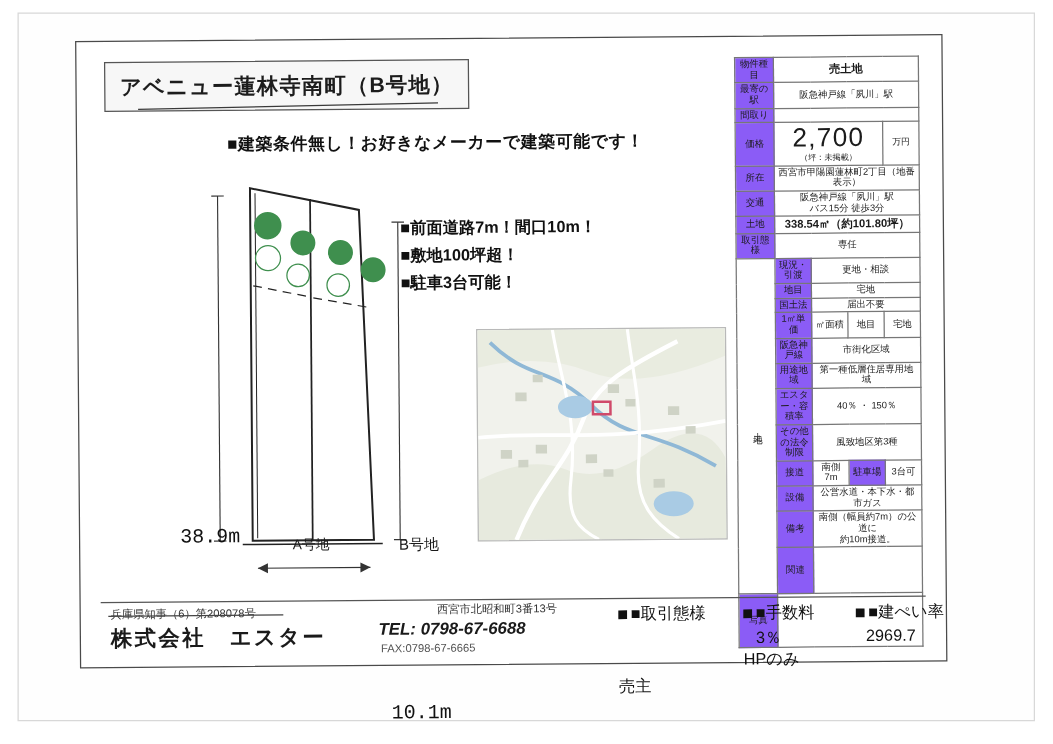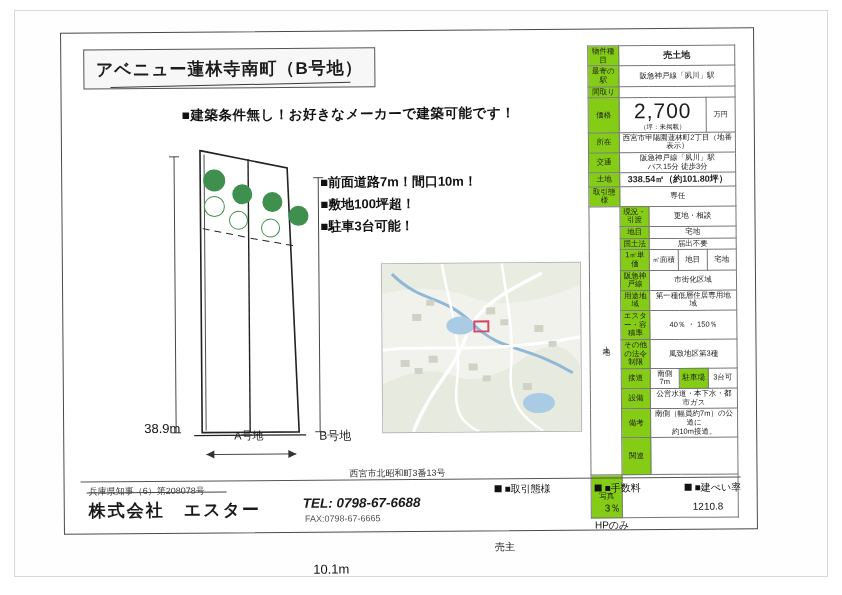--- a/index.html
+++ b/index.html
@@ -41,21 +41,21 @@
   }
   .bullets{
     position:absolute;left:258px;top:140px;font-size:13px;font-weight:bold;
     line-height:22px;color:#111;
   }
   .bullets div{white-space:nowrap;}
 
   
   .plot{position:absolute;left:60px;top:100px;width:240px;height:330px;}
   .plot svg{display:block;}
-  .dim{position:absolute;font-size:13px;color:#111;white-space:nowrap;}
+  .dim{position:absolute;font-size:16px;color:#111;white-space:nowrap;font-family:Liberation Mono, monospace;}
   .dim-left{left:20px;top:288px;}
   .dim-right{left:282px;top:278px;}
   .dim-bottom{left:188px;top:430px;}
   .lot-a{position:absolute;left:110px;top:296px;font-size:11px;white-space:nowrap;}
   .lot-b{position:absolute;left:195px;top:296px;font-size:12px;white-space:nowrap;}
   .north{position:absolute;left:288px;top:136px;width:26px;height:40px;}
 
   
   .map{
     position:absolute;left:318px;top:232px;width:198px;height:168px;
@@ -63,44 +63,44 @@
   }
   .map svg{display:block;}
 
   
   .spec{
     position:absolute;left:526px;top:16px;width:148px;
     border-collapse:collapse;font-size:7.5px;color:#1b1b1b;
     table-layout:fixed;
   }
   .spec td{border:0.8px solid #777;padding:1px 2px;line-height:1.15;vertical-align:middle;}
-  .spec .lbl{background:#84cc16;text-align:center;width:26px;font-size:7.5px;}
+  .spec .lbl{background:#8b5cf6;text-align:center;width:26px;font-size:7.5px;}
   .spec .val{text-align:center;}
   .spec .big{font-size:9px;font-weight:bold;}
   .price-row td{height:30px;}
   .price-main{font-size:21px;font-weight:normal;letter-spacing:1px;}
   .price-unit{font-size:7px;}
   .vert{
     writing-mode:vertical-rl;text-orientation:upright;letter-spacing:2px;
     font-size:7.5px;text-align:center;
   }
   .tiny{font-size:6.5px;}
 
   
   .footer-line{
     position:absolute;left:16px;top:448px;width:660px;height:1.2px;background:#555;
   }
   .lic{position:absolute;left:24px;top:452px;font-size:9px;color:#333;white-space:nowrap;}
   .lic-strike{position:absolute;left:22px;top:459px;width:140px;height:1px;background:#444;}
   .company{position:absolute;left:24px;top:466px;font-size:17px;font-weight:bold;letter-spacing:2px;white-space:nowrap;}
-  .addr{position:absolute;left:238px;top:436px;font-size:9px;white-space:nowrap;color:#333;padding-left:47px;}
+  .addr{position:absolute;left:238px;top:450px;font-size:9px;white-space:nowrap;color:#333;padding-left:47px;}
   .tel{position:absolute;left:238px;top:464px;font-size:13.5px;font-weight:bold;white-space:nowrap;font-style:italic;}
   .fax{position:absolute;left:240px;top:482px;font-size:9px;color:#555;white-space:nowrap;}
 
-  .f-col{position:absolute;font-size:10px;color:#111;}
+  .f-col{position:absolute;font-size:13px;color:#111;}
   .f1{left:430px;top:452px;}
   .f1b{left:430px;top:472px;margin-top:38px;}
   .f2{left:530px;top:452px;}
   .f2b{left:540px;top:472px;}
   .f3{left:620px;top:452px;}
   .f3b{left:628px;top:472px;}
   .fhp{left:530px;top:489px;}
 
   .sq{display:inline-block;width:7px;height:7px;background:#111;margin-right:3px;}
 </style>
@@ -310,17 +310,17 @@
     <div class="company">株式会社　エスター</div>
     <div class="addr">西宮市北昭和町3番13号</div>
     <div class="tel">TEL: 0798-67-6688</div>
     <div class="fax">FAX:0798-67-6665</div>
 
     <div class="f-col f1"><span class="sq"></span><span>■取引態様</span></div>
     <div class="f-col f1b">売主</div>
     <div class="f-col f2"><span class="sq"></span><span>■手数料</span></div>
     <div class="f-col f2b">3％</div>
     <div class="f-col f3"><span class="sq"></span><span>■建ぺい率</span></div>
-    <div class="f-col f3b">1210.8</div>
+    <div class="f-col f3b">2969.7</div>
     <div class="f-col fhp">HPのみ</div>
 
   </div>
 </div>
 
 </body></html>

